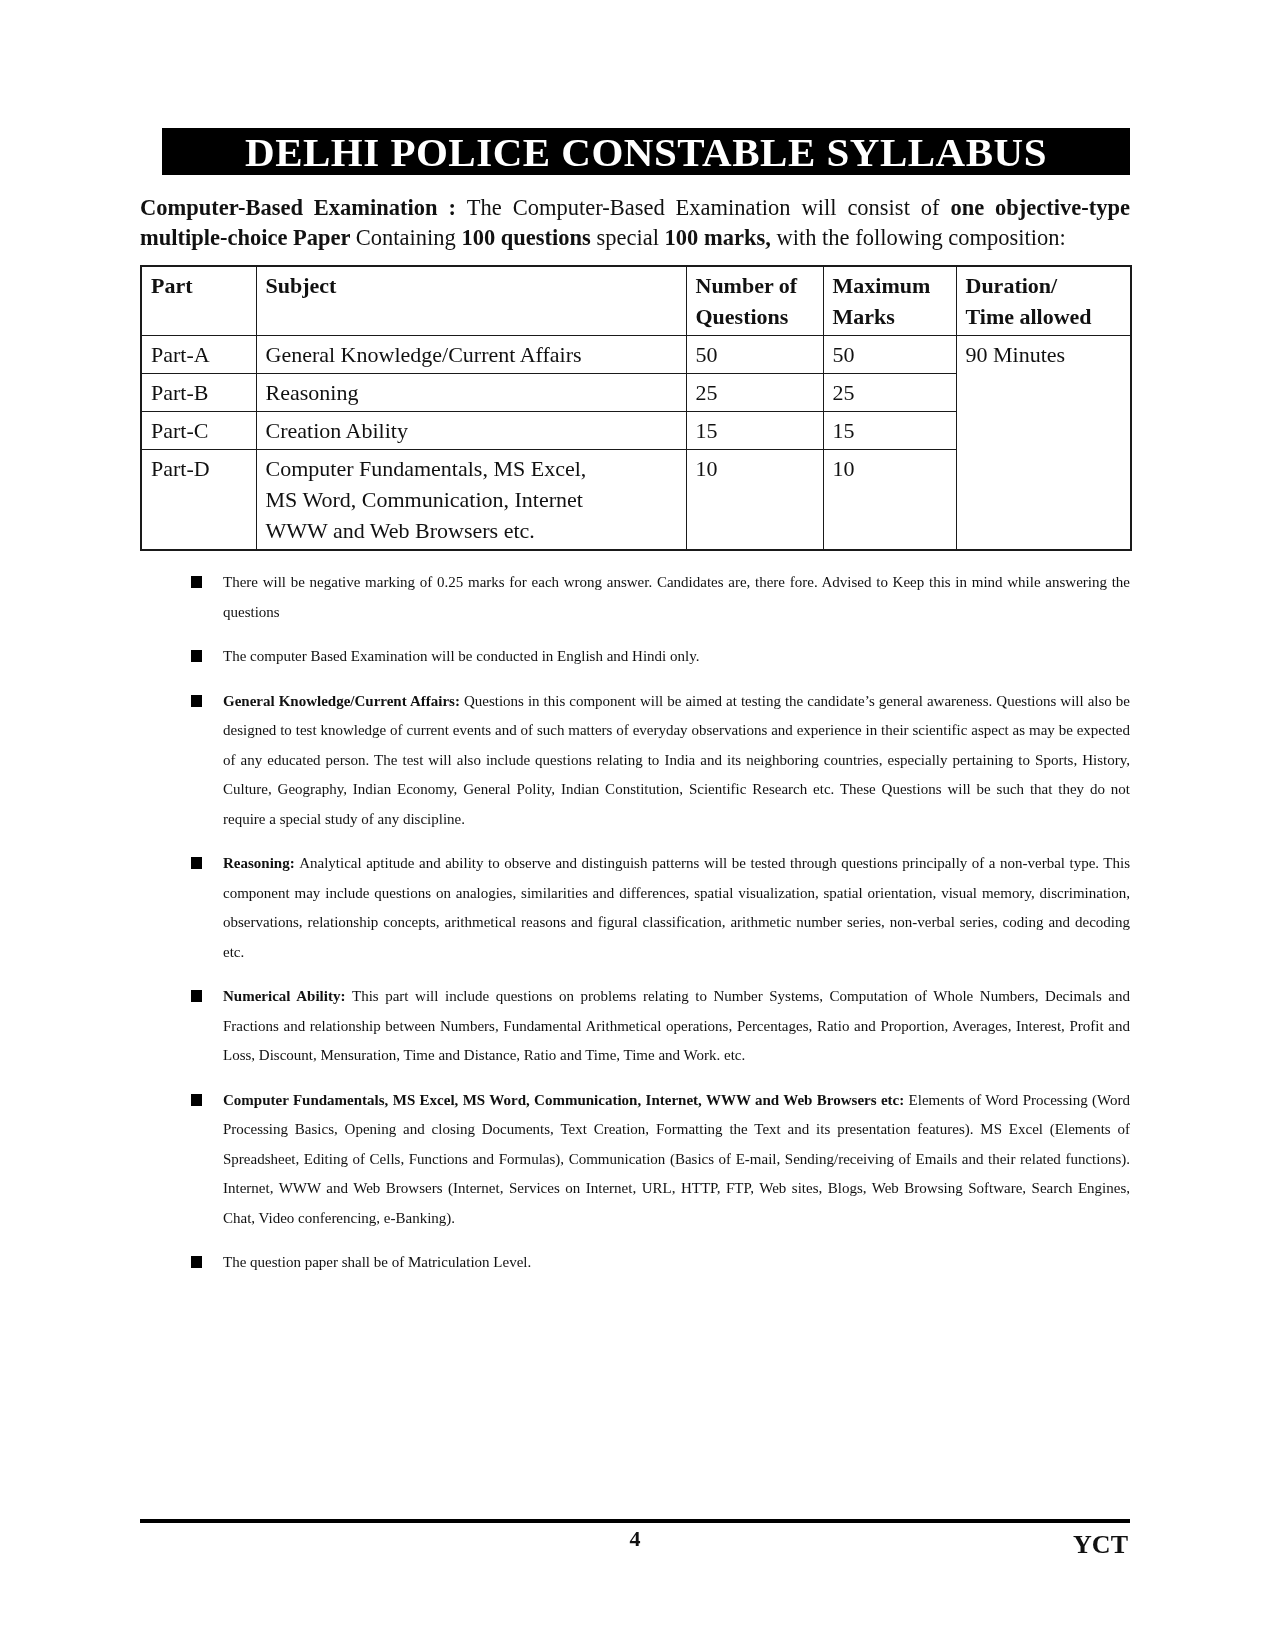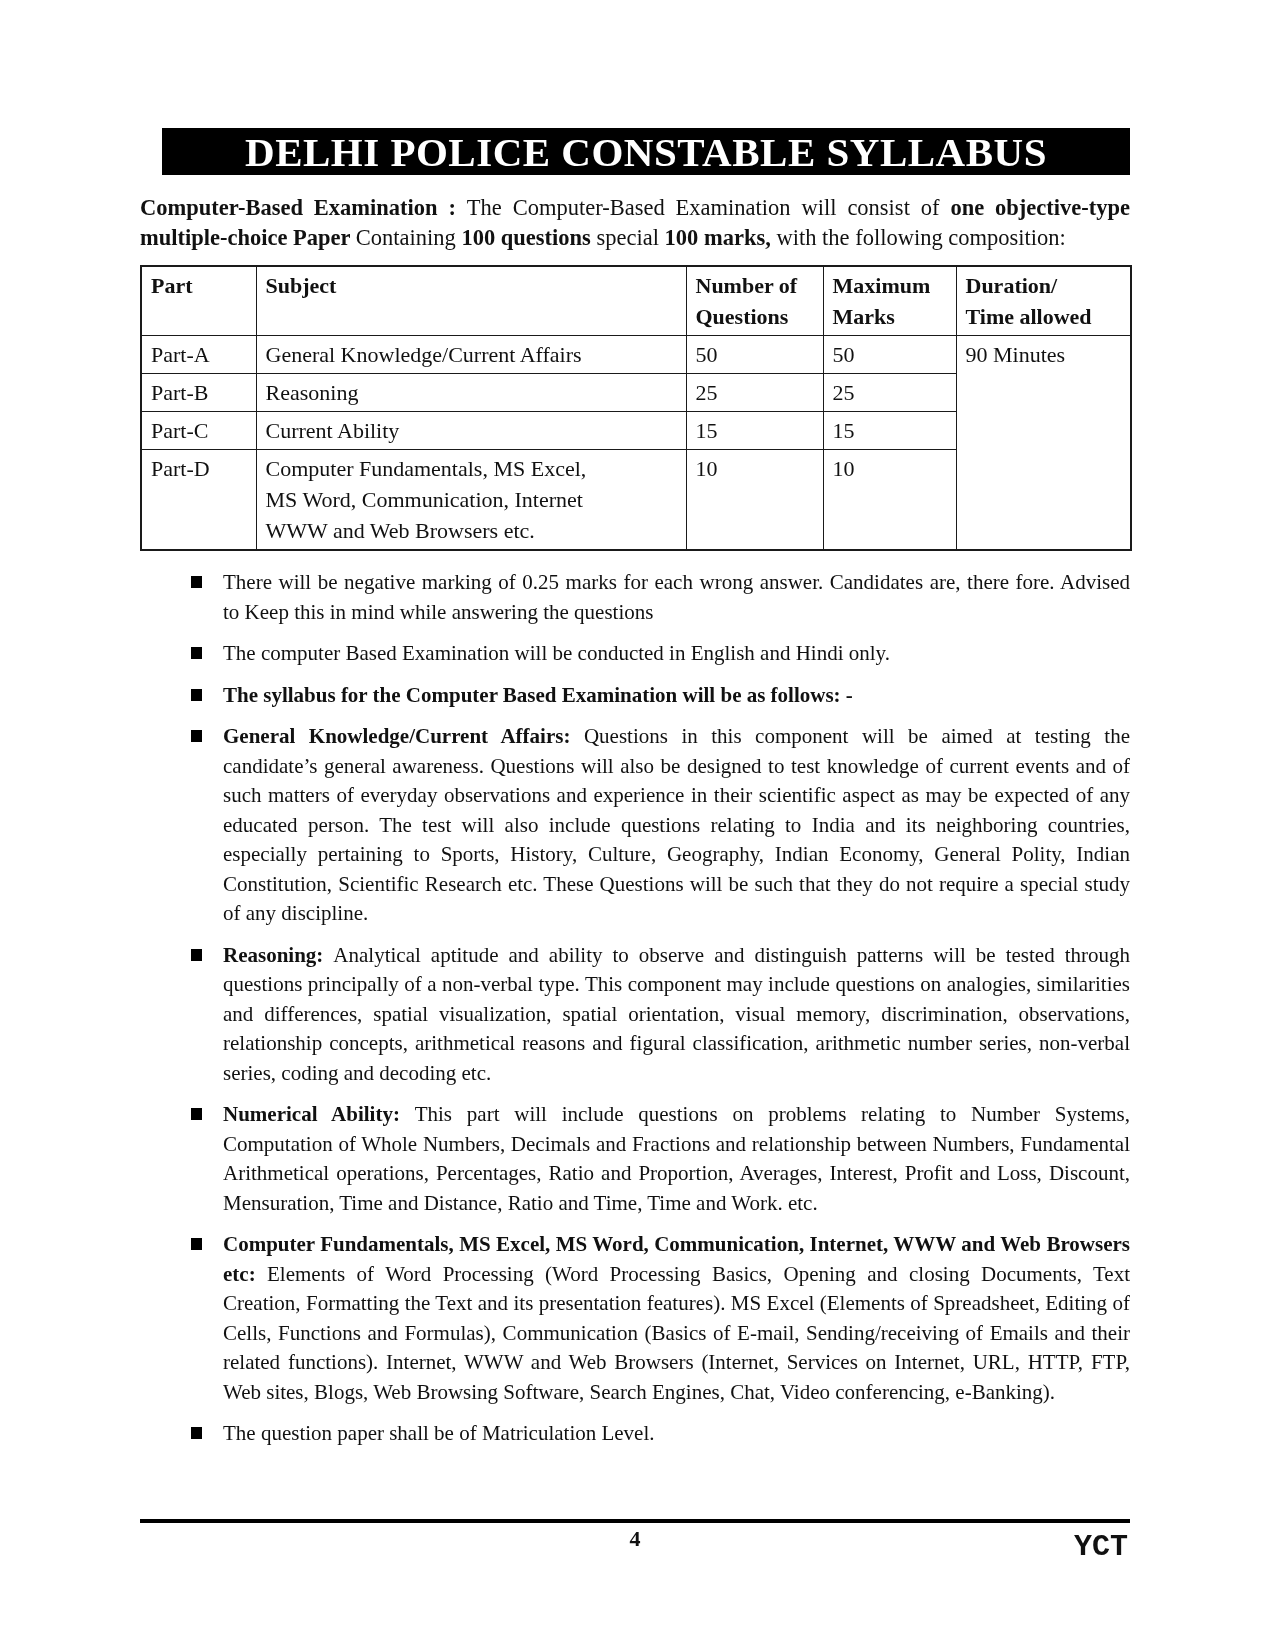--- a/index.html
+++ b/index.html
@@ -26,32 +26,32 @@
   table.syllabus th, table.syllabus td{
     border:1.5px solid #1a1a1a;padding:3px 9px;font-size:22px;line-height:31px;
     text-align:left;vertical-align:top;
   }
   table.syllabus th{font-weight:bold;white-space:pre-line;}
   td.subject{white-space:pre-line;}
   td.duration{vertical-align:top;padding-top:44px;}
   .bullets{margin-top:17px;}
   .bullet-item{
     position:relative;padding-left:83px;margin-bottom:12px;
-    font-size:21px;line-height:29.5px;text-align:justify;
+    font-size:15px;line-height:29.5px;text-align:justify;margin-top:15px;
   }
   .bullet-item.bold{font-weight:bold;}
   .bullet-marker{
     position:absolute;left:51px;top:8px;width:11px;height:12px;background:#000;
   }
   .footer{
     position:absolute;left:140px;top:1519px;width:990px;
     border-top:4px solid #000;padding-top:3px;
   }
   .footer-number{text-align:center;font-weight:bold;font-size:22px;}
-  .footer-publisher{position:absolute;right:2px;top:7px;font-weight:bold;font-size:30px;font-family:Liberation Mono, monospace;}
+  .footer-publisher{position:absolute;right:2px;top:7px;font-weight:bold;font-size:26px;}
 </style>
 </head>
 <body>
 
 <div class="content">
 
   <div class="banner">
     <span class="banner-title">DELHI POLICE CONSTABLE SYLLABUS</span>
   </div>
 
@@ -86,39 +86,39 @@
           <td rowspan="4" class="duration">90 Minutes</td>
         </tr>
         <tr>
           <td>Part-B</td>
           <td class="subject">Reasoning</td>
           <td>25</td>
           <td>25</td>
         </tr>
         <tr>
           <td>Part-C</td>
-          <td class="subject">Current Ability</td>
+          <td class="subject">Creation Ability</td>
           <td>15</td>
           <td>15</td>
         </tr>
         <tr>
           <td>Part-D</td>
           <td class="subject">Computer Fundamentals, MS Excel,
 MS Word, Communication, Internet
 WWW and Web Browsers etc.</td>
           <td>10</td>
           <td>10</td>
         </tr>
       </tbody>
   </table>
 
   <div class="bullets">
       <div class="bullet-item"><span class="bullet-marker"></span><span>There will be negative marking of 0.25 marks for each wrong answer. Candidates are, there fore. Advised to Keep this in mind while answering the questions</span></div>
       <div class="bullet-item"><span class="bullet-marker"></span><span>The computer Based Examination will be conducted in English and Hindi only.</span></div>
-      <div class="bullet-item bold"><span class="bullet-marker"></span><span>The syllabus for the Computer Based Examination will be as follows: -</span></div>
+      <div class="bullet-item bold"><span class="bullet-marker"></span></div>
       <div class="bullet-item"><span class="bullet-marker"></span><span><b>General Knowledge/Current Affairs: </b>Questions in this component will be aimed at testing the candidate’s general awareness. Questions will also be designed to test knowledge of current events and of such matters of everyday observations and experience in their scientific aspect as may be expected of any educated person. The test will also include questions relating to India and its neighboring countries, especially pertaining to Sports, History, Culture, Geography, Indian Economy, General Polity, Indian Constitution, Scientific Research etc. These Questions will be such that they do not require a special study of any discipline.</span></div>
       <div class="bullet-item"><span class="bullet-marker"></span><span><b>Reasoning: </b>Analytical aptitude and ability to observe and distinguish patterns will be tested through questions principally of a non-verbal type. This component may include questions on analogies, similarities and differences, spatial visualization, spatial orientation, visual memory, discrimination, observations, relationship concepts, arithmetical reasons and figural classification, arithmetic number series, non-verbal series, coding and decoding etc.</span></div>
       <div class="bullet-item"><span class="bullet-marker"></span><span><b>Numerical Ability: </b>This part will include questions on problems relating to Number Systems, Computation of Whole Numbers, Decimals and Fractions and relationship between Numbers, Fundamental Arithmetical operations, Percentages, Ratio and Proportion, Averages, Interest, Profit and Loss, Discount, Mensuration, Time and Distance, Ratio and Time, Time and Work. etc.</span></div>
       <div class="bullet-item"><span class="bullet-marker"></span><span><b>Computer Fundamentals, MS Excel, MS Word, Communication, Internet, WWW and Web Browsers etc: </b>Elements of Word Processing (Word Processing Basics, Opening and closing Documents, Text Creation, Formatting the Text and its presentation features). MS Excel (Elements of Spreadsheet, Editing of Cells, Functions and Formulas), Communication (Basics of E-mail, Sending/receiving of Emails and their related functions). Internet, WWW and Web Browsers (Internet, Services on Internet, URL, HTTP, FTP, Web sites, Blogs, Web Browsing Software, Search Engines, Chat, Video conferencing, e-Banking).</span></div>
       <div class="bullet-item"><span class="bullet-marker"></span><span>The question paper shall be of Matriculation Level.</span></div>
     </div>
 
 </div>
 
 <div class="footer">

